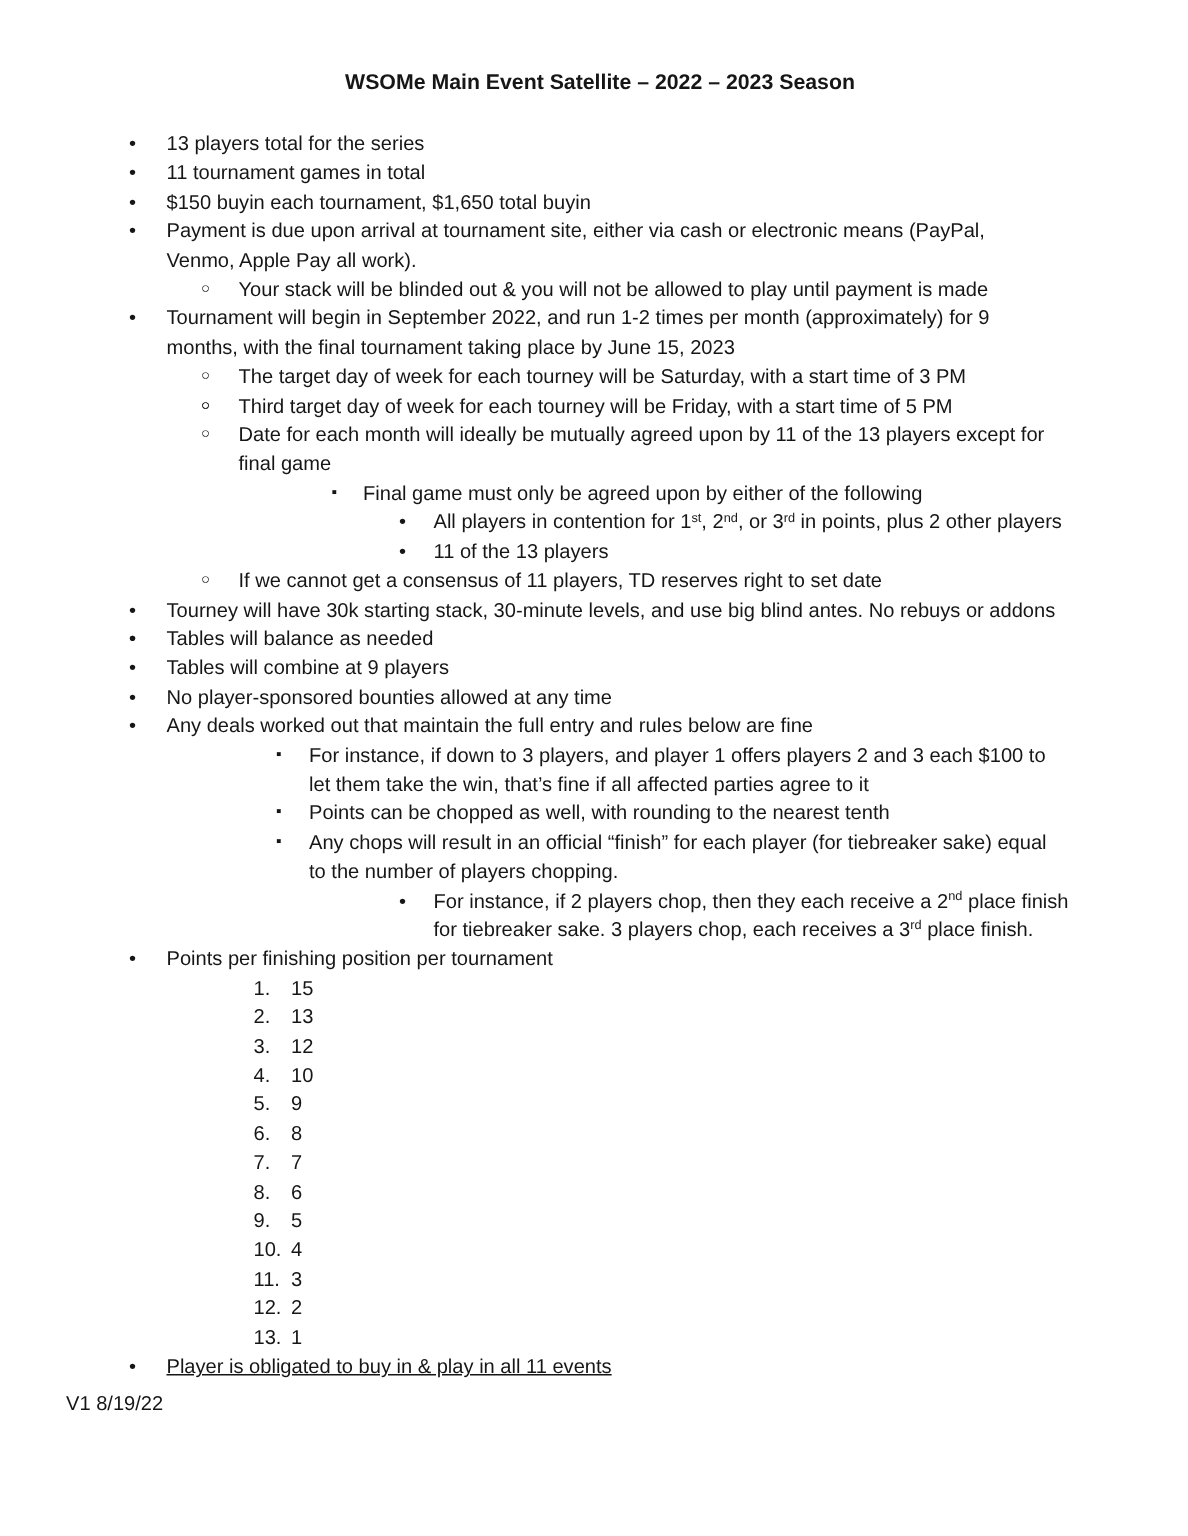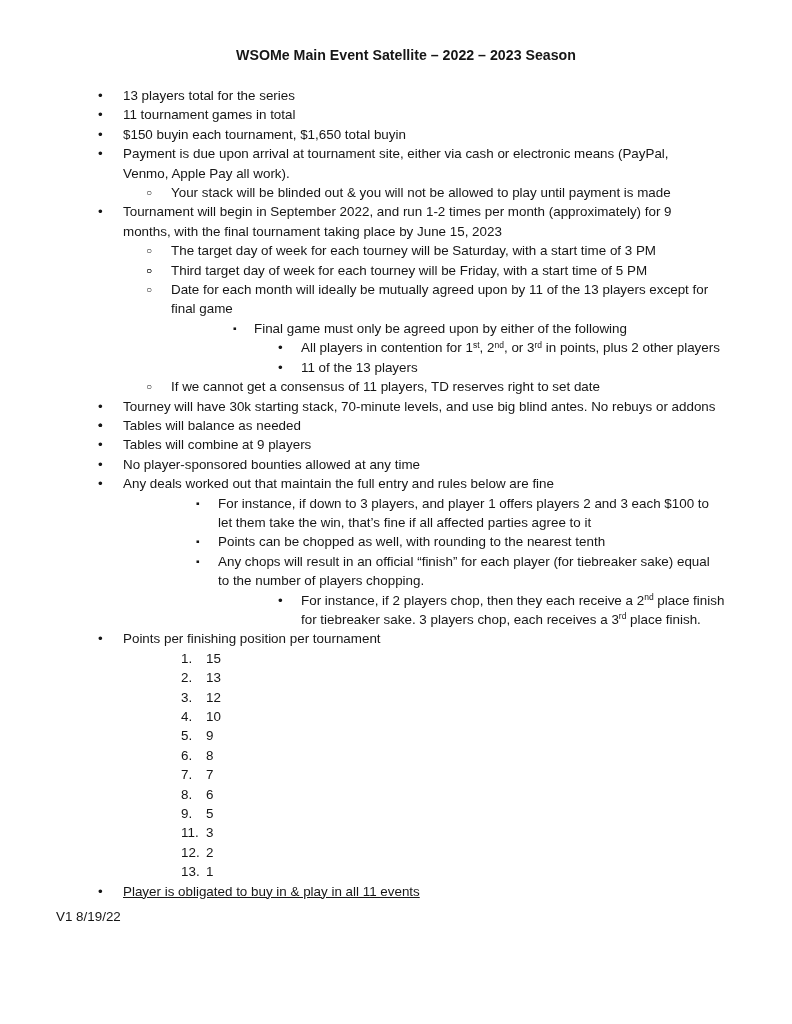--- a/index.html
+++ b/index.html
@@ -3,21 +3,21 @@
 <meta charset="utf-8">
 <style>
   html, body { margin: 0; padding: 0; background: #e8e8e8; }
   .page {
     position: relative;
     width: 792px;
     height: 1024px;
     margin: 0 auto;
     background: #ffffff;
     box-sizing: border-box;
-    padding: 46px 36px 0 56px;
+    padding: 46px 36px 0 44px;
     font-family: "Liberation Sans", sans-serif;
     font-size: 13.4px;
     color: #161616;
     overflow: hidden;
   }
   .title {
     text-align: center;
     font-weight: bold;
     font-size: 14.2px;
     line-height: 19px;
@@ -138,21 +138,21 @@
     <span class="tx">11 of the 13 players</span>
   </div>
 
   <div class="li l2">
     <span class="mk">○</span>
     <span class="tx">If we cannot get a consensus of 11 players, TD reserves right to set date</span>
   </div>
 
   <div class="li l1">
     <span class="mk">•</span>
-    <span class="tx">Tourney will have 30k starting stack, 70-minute levels, and use big blind antes. No rebuys or addons</span>
+    <span class="tx">Tourney will have 30k starting stack, 30-minute levels, and use big blind antes. No rebuys or addons</span>
   </div>
 
   <div class="li l1">
     <span class="mk">•</span>
   </div>
 
   <div class="li l1">
     <span class="mk">•</span>
     <span class="tx">Tables will balance as needed</span>
   </div>
@@ -236,20 +236,24 @@
   </div>
   <div class="li num">
     <span class="mk">8.</span>
     <span class="tx">6</span>
   </div>
   <div class="li num">
     <span class="mk">9.</span>
     <span class="tx">5</span>
   </div>
   <div class="li num">
+    <span class="mk">10.</span>
+    <span class="tx">4</span>
+  </div>
+  <div class="li num">
     <span class="mk">11.</span>
     <span class="tx">3</span>
   </div>
   <div class="li num">
     <span class="mk">12.</span>
     <span class="tx">2</span>
   </div>
   <div class="li num">
     <span class="mk">13.</span>
     <span class="tx">1</span>

